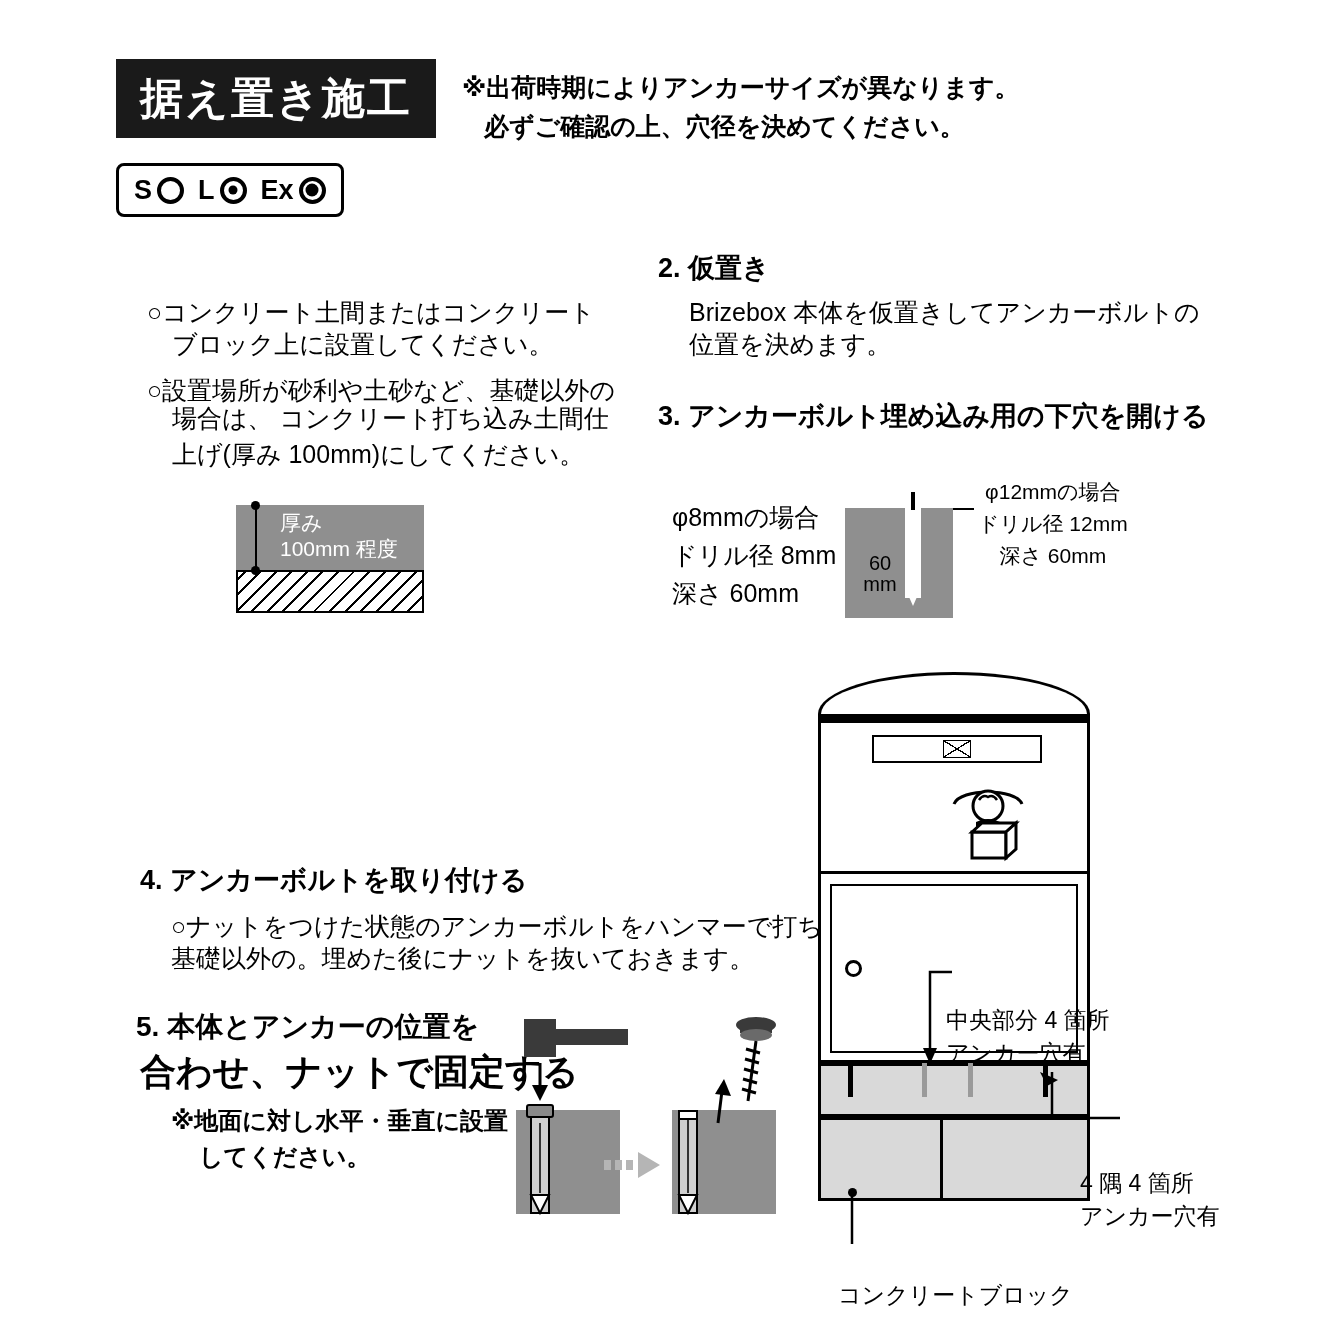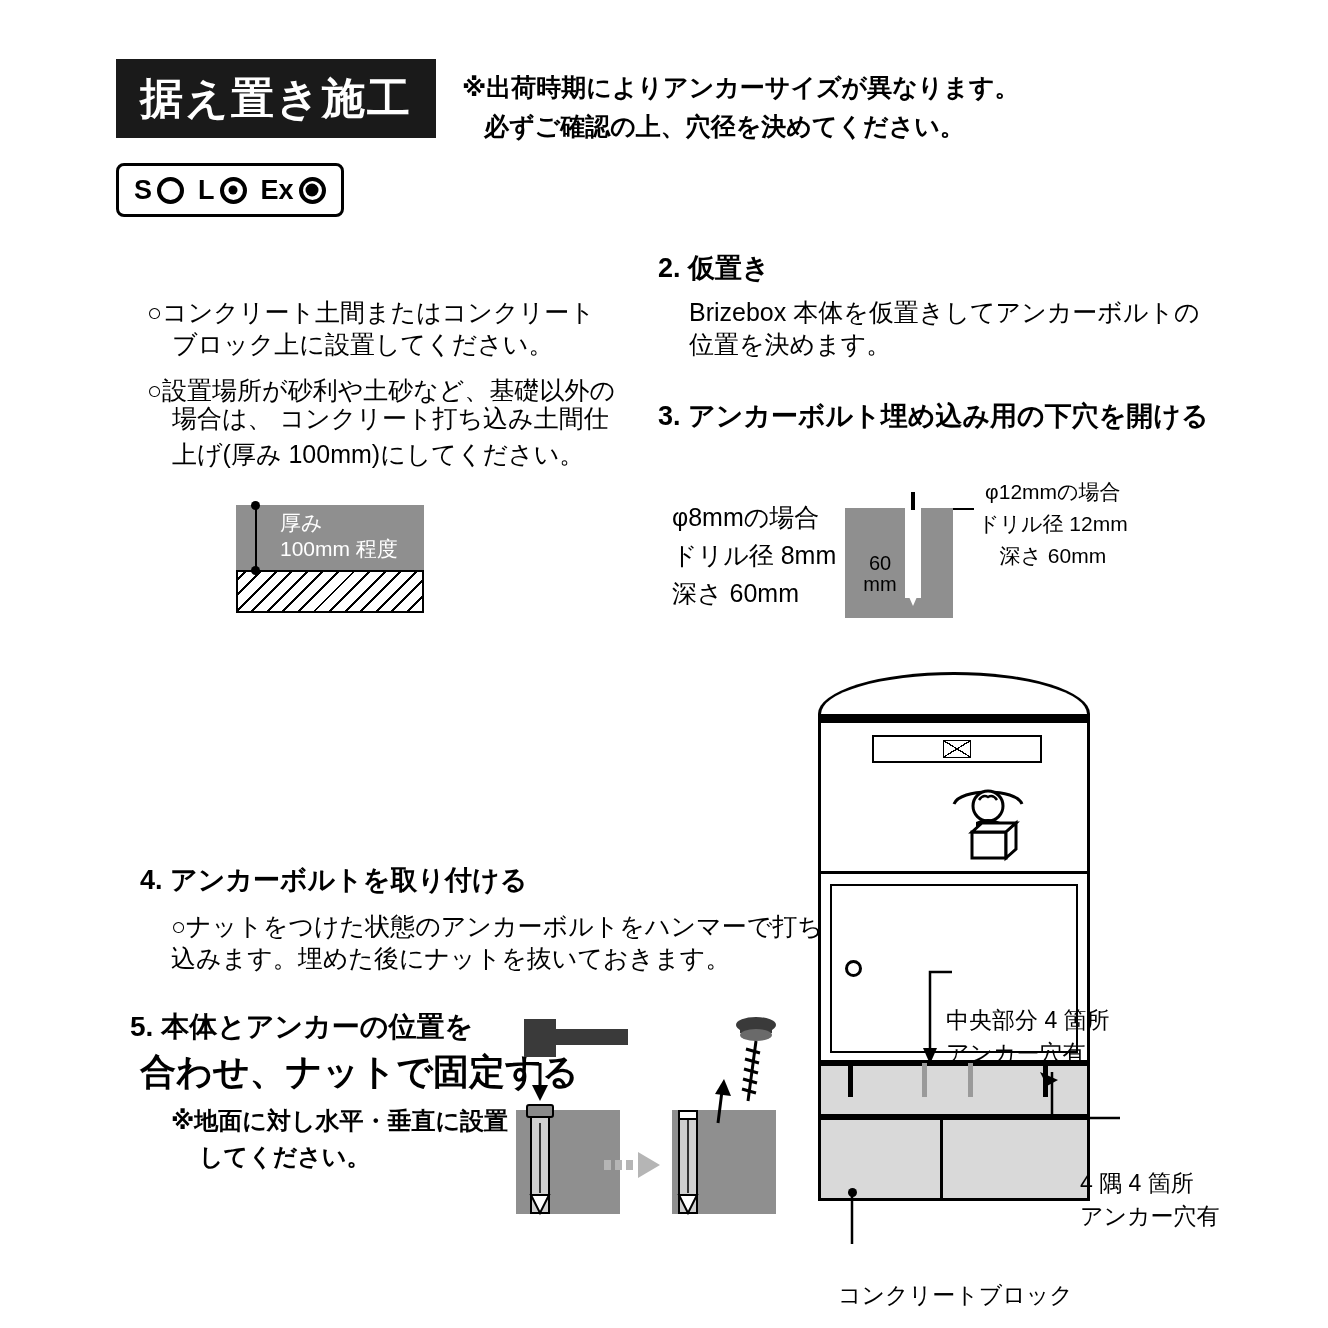--- a/index.html
+++ b/index.html
@@ -241,23 +241,23 @@
   </svg>
 
   <div class="dot" style="left:848px;top:1188px;"></div>
   <svg style="position:absolute;left:843px;top:1192px;" width="60" height="62" viewBox="0 0 60 62">
     <polyline points="9,0 9,52" stroke="#000" stroke-width="2.5" fill="none"></polyline>
   </svg>
   <div class="callout" style="left:838px;top:1238px;">コンクリートブロック</div>
 
   <div class="h-step" style="left:140px;top:862px;">4. アンカーボルトを取り付ける</div>
   <div class="txt" style="left:140px;top:908px;">○ナットをつけた状態のアンカーボルトをハンマーで打ち</div>
-  <div class="txt" style="left:140px;top:940px;">込みます。埋めた後にナットを抜いておきます。</div>
-
-  <div class="h-step" style="left:130px;top:1008px;font-size:28px;text-align:right;">5.  本体とアンカーの位置を</div>
+  <div class="txt" style="left:140px;top:940px;">基礎以外の。埋めた後にナットを抜いておきます。</div>
+
+  <div class="h-step" style="left:136px;top:1008px;font-size:28px;text-align:right;">5.  本体とアンカーの位置を</div>
   <div class="h-step" style="left:140px;top:1048px;font-size:36px;">合わせ、ナットで固定する</div>
   <div class="txt" style="left:140px;top:1104px;font-size:24px;font-weight:bold;">※地面に対し水平・垂直に設置</div>
   <div class="txt" style="left:168px;top:1140px;font-size:24px;font-weight:bold;">してください。</div>
 
   <div class="blk" style="left:516px;top:1110px;width:104px;height:104px;"></div>
   <svg style="position:absolute;left:516px;top:1005px;" width="120" height="215" viewBox="0 0 120 215">
     <rect x="8" y="14" width="32" height="38" fill="#3a3a3a"></rect>
     <rect x="40" y="24" width="72" height="16" fill="#3a3a3a"></rect>
     <polyline points="24,58 24,84" stroke="#000" stroke-width="3" fill="none"></polyline>
     <polygon points="24,96 16,80 32,80" fill="#000"></polygon>

